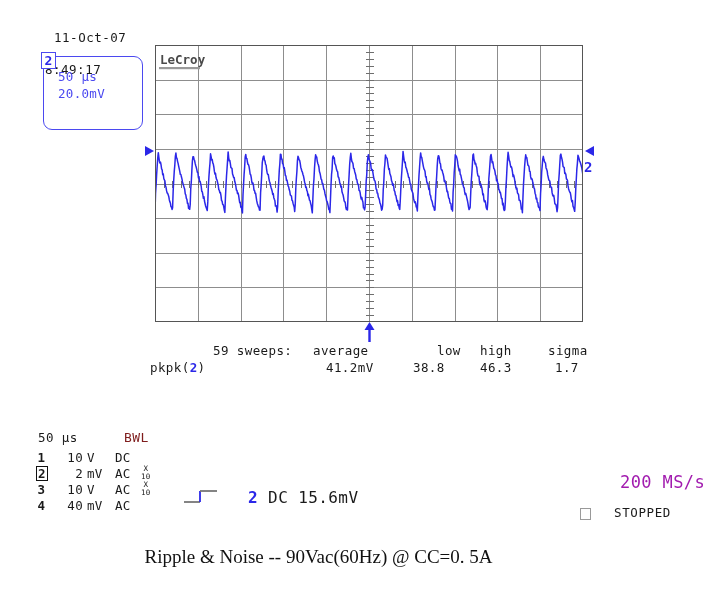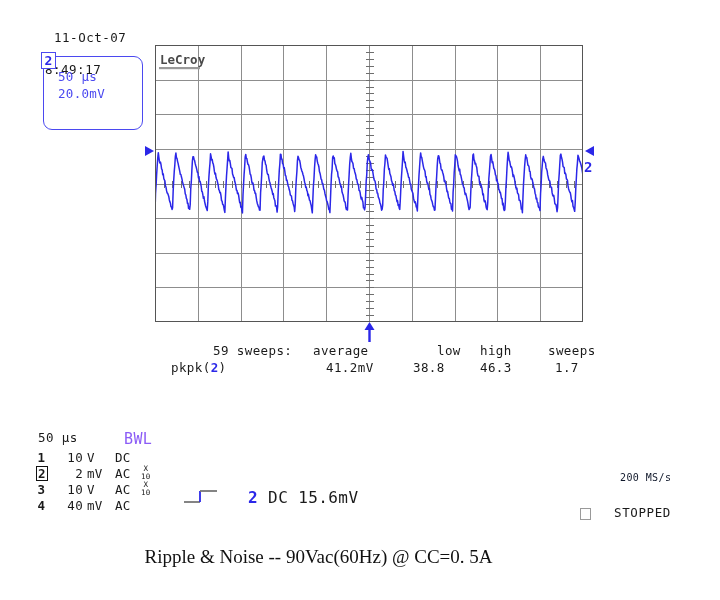--- a/index.html
+++ b/index.html
@@ -93,36 +93,36 @@
     letter-spacing: 0.4px;
     line-height: 17px;
   }
   #meas .row { position: relative; height: 17px; }
   #meas .c { position: absolute; white-space: pre; }
   #meas .hdr-sweeps { left: 63px; }
   #meas .hdr-avg    { left: 163px; }
   #meas .hdr-low    { left: 263px; margin-left: 24px; }
   #meas .hdr-high   { left: 330px; }
   #meas .hdr-sigma  { left: 398px; }
-  #meas .lbl        { left: 0px; margin-left: 21px; }
+  #meas .lbl        { left: 0px; }
   #meas .v-avg      { left: 176px; }
   #meas .v-low      { left: 263px; }
   #meas .v-high     { left: 330px; }
   #meas .v-sigma    { left: 405px; }
   #meas .chnum { color: #2b27e8; font-weight: bold; }
 
   
   #tb-timebase {
     left: 38px; top: 430px;
     font-size: 12.5px; color: #1a1a1a;
     letter-spacing: 0.4px; white-space: pre;
   }
   #tb-bwl {
     left: 124px; top: 430px;
-    font-size: 15px; color: #8b5cf6;
+    font-size: 13px; color: #7f1d1d;
     letter-spacing: 0.4px;
   }
   #chan-table {
     left: 36px; top: 450px;
     font-size: 12.5px; color: #1a1a1a;
     letter-spacing: 0.3px;
   }
   #chan-table .crow { position: relative; height: 16px; }
   #chan-table .num {
     position: absolute; left: 0; top: 0;
@@ -149,21 +149,21 @@
   #trig-icon { left: 183px; top: 487px; }
   #trig-text {
     left: 248px; top: 488px;
     font-size: 16px; letter-spacing: 0.4px;
     color: #1a1a1a; white-space: pre;
   }
   #trig-text .chnum { color: #2b27e8; font-weight: bold; }
 
   #samplerate {
     left: 620px; top: 472px;
-    font-size: 10px; color: #0f172a;
+    font-size: 17px; color: #a21caf;
     letter-spacing: 0.4px; white-space: pre;
   }
   #run-square {
     left: 580px; top: 508px;
     width: 9px; height: 10px;
     border: 1.3px solid #999;
     background: #fdfdfd;
   }
   #status-text {
     left: 614px; top: 505px;
@@ -326,21 +326,21 @@
     <polygon points="5.5,0 10.5,8 6.7,8 6.7,20 4.3,20 4.3,8 0.5,8" fill="#2b27e8"></polygon>
   </svg>
 </div>
 
 <div class="abs" id="meas">
   <div class="row">
     <span class="c hdr-sweeps">59 sweeps:</span>
     <span class="c hdr-avg">average</span>
     <span class="c hdr-low">low</span>
     <span class="c hdr-high">high</span>
-    <span class="c hdr-sigma">sweeps</span>
+    <span class="c hdr-sigma">sigma</span>
   </div>
   <div class="row">
     <span class="c lbl"><span>pkpk(</span><span class="chnum">2</span><span>)</span></span>
     <span class="c v-avg">41.2mV</span>
     <span class="c v-low">38.8</span>
     <span class="c v-high">46.3</span>
     <span class="c v-sigma">1.7</span>
   </div>
 </div>
 

